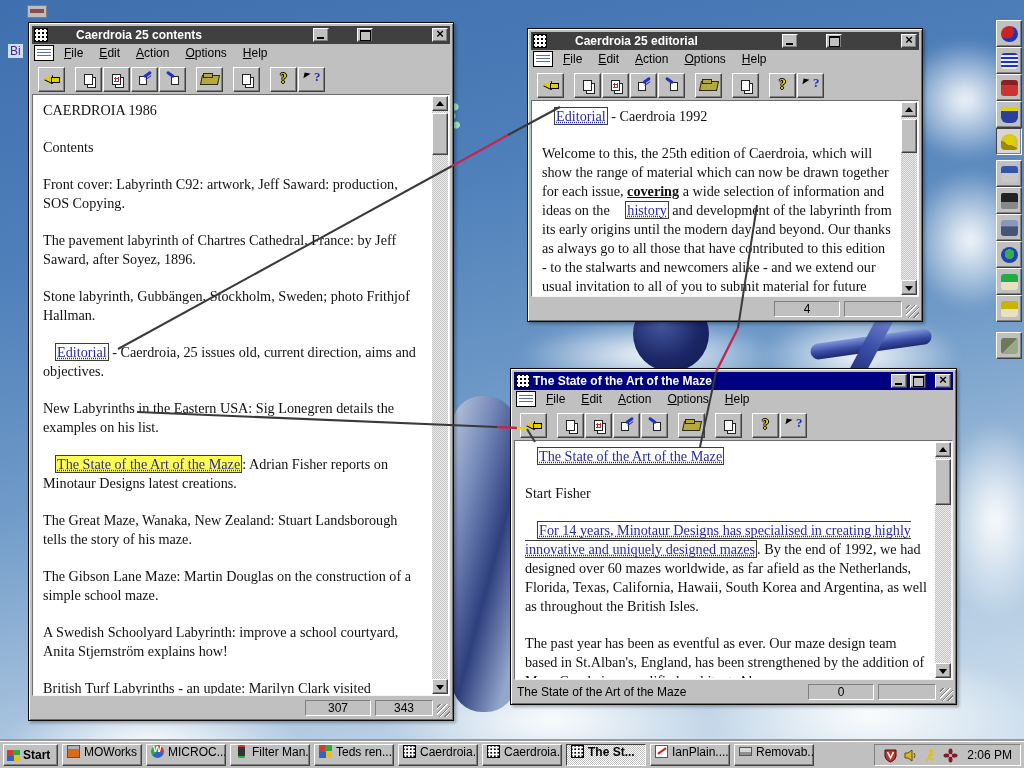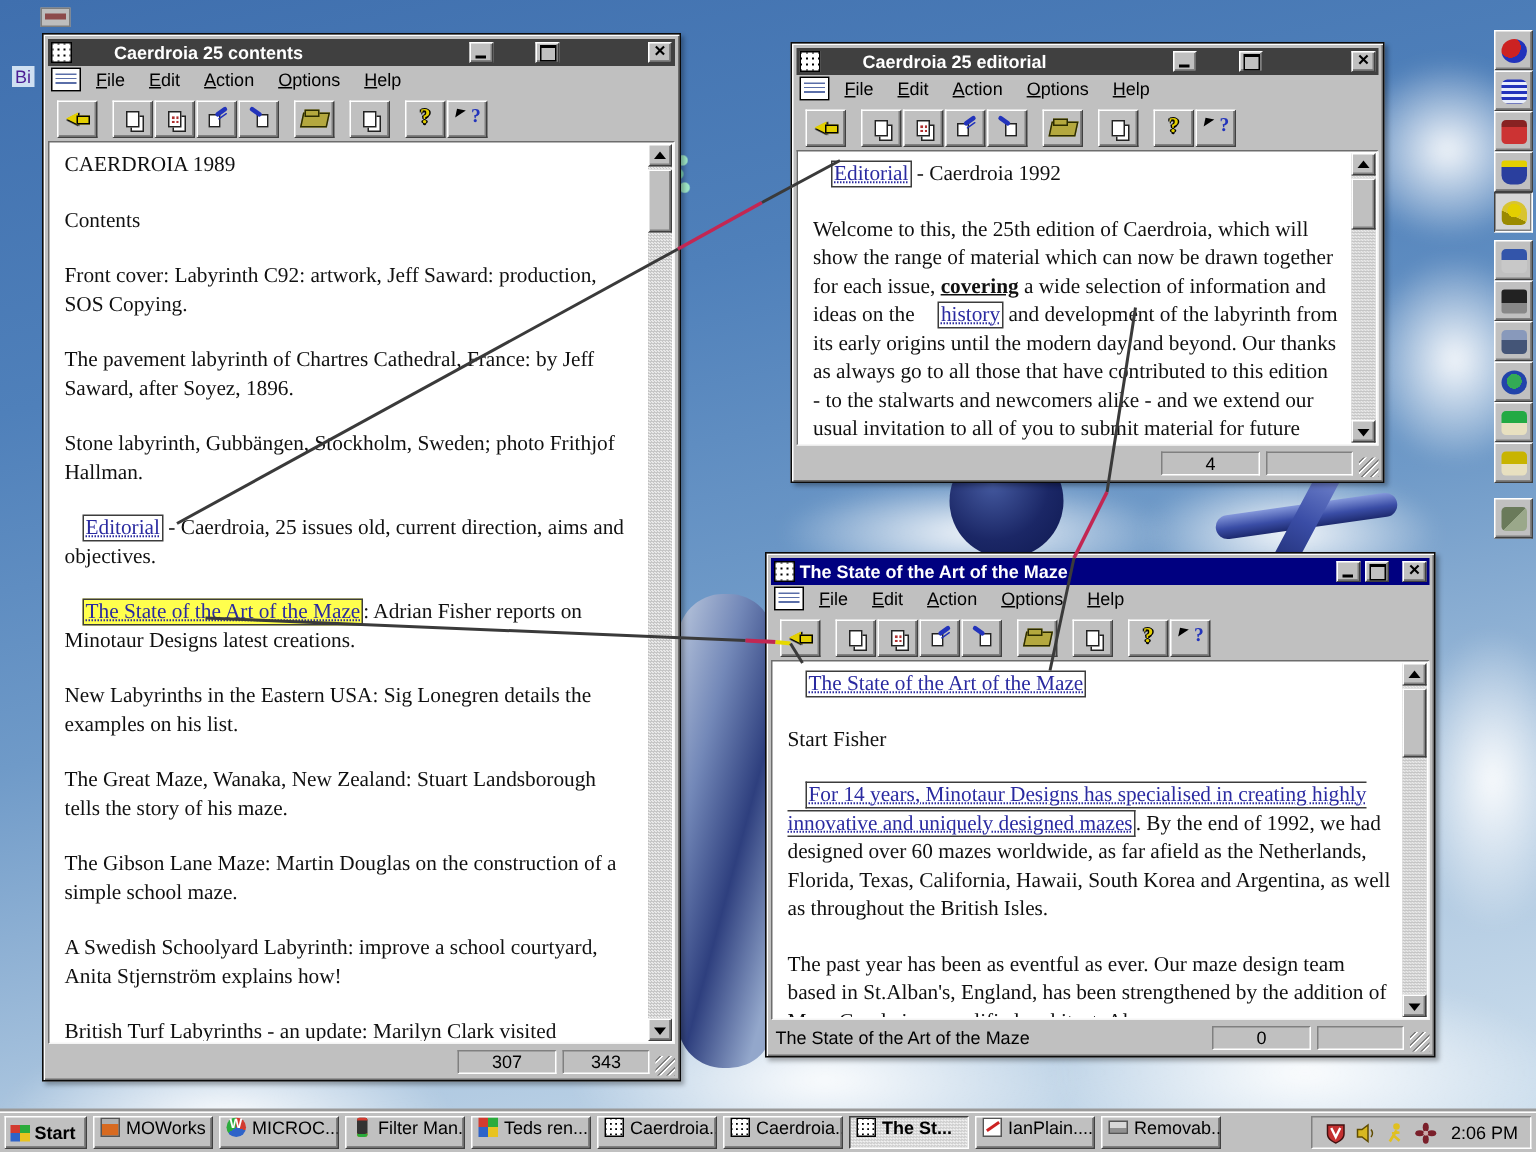--- a/index.html
+++ b/index.html
@@ -248,28 +248,28 @@
       <div class="tgap"></div>
       <div class="tbtn">
           <span class="ic ic-help">?</span>
         </div>
       <div class="tbtn">
           <span class="ic ic-ctxhelp"></span>
         </div>
     </div>
     <div class="body-wrap">
       <div class="docpane">
-        <p>CAERDROIA 1989</p>
+        <p>CAERDROIA 1986</p>
         <p>Contents</p>
         <p>Front cover: Labyrinth C92: artwork, Jeff Saward: production, SOS Copying.</p>
         <p>The pavement labyrinth of Chartres Cathedral, France: by Jeff Saward, after Soyez, 1896.</p>
         <p>Stone labyrinth, Gubbängen, Stockholm, Sweden; photo Frithjof Hallman.</p>
         <p><span class="hlink lboxed">Editorial</span><span> - Caerdroia, 25 issues old, current direction, aims and objectives.</span></p>
+        <p>New Labyrinths in the Eastern USA: Sig Lonegren details the examples on his list.</p>
         <p><span class="hlink lboxed hl-yellow">The State of the Art of the Maze</span><span>: Adrian Fisher reports on Minotaur Designs latest creations.</span></p>
-        <p>New Labyrinths in the Eastern USA: Sig Lonegren details the examples on his list.</p>
         <p>The Great Maze, Wanaka, New Zealand: Stuart Landsborough tells the story of his maze.</p>
         <p>The Gibson Lane Maze: Martin Douglas on the construction of a simple school maze.</p>
         <p>A Swedish Schoolyard Labyrinth: improve a school courtyard, Anita Stjernström explains how!</p>
         <p>British Turf Labyrinths - an update: Marilyn Clark visited</p>
       </div>
       <div class="scroll">
         <div class="sarrow up"></div>
         <div class="sthumb" style="top:17px;height:42px;"></div>
         <div class="sarrow down"></div>
       </div>

